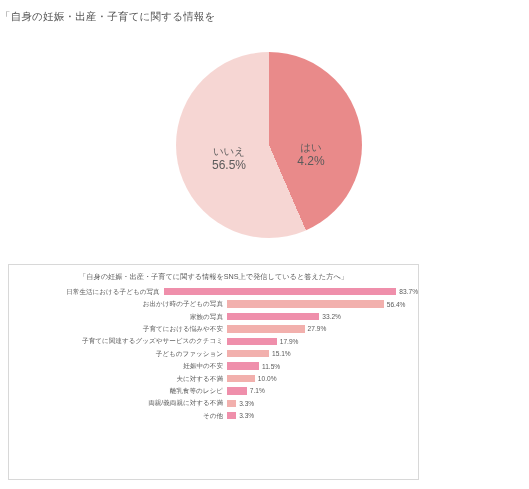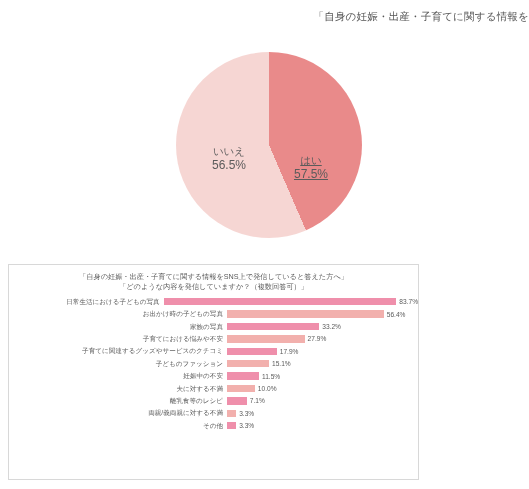--- a/index.html
+++ b/index.html
@@ -16,28 +16,27 @@
     position: relative;
   }
 
   
   .pie-section {
     width: 529px;
     height: 258px;
     position: relative;
   }
   .pie-title {
-    text-align: right;
+    text-align: left;
     font-size: 10.5px;
     line-height: 17px;
     color: #555555;
     padding-top: 8px;
     font-weight: normal;
     letter-spacing: 0.2px;
-    margin-left: 46px;
   }
   .pie-title div { white-space: nowrap; }
 
   .pie-wrap {
     position: absolute;
     left: 176px;
     top: 52px;
     width: 186px;
     height: 186px;
   }
@@ -53,21 +52,21 @@
   .slice-label {
     position: absolute;
     text-align: center;
     font-size: 10.5px;
     line-height: 14px;
     color: #5b5b5b;
     white-space: nowrap;
     margin-top: 24px;
   }
   .slice-label .pct { font-size: 12px; }
-  .label-hai  { left: 104px; top: 77px; width: 62px; text-decoration: underline; }
+  .label-hai  { left: 104px; top: 64px; width: 62px; }
   .label-iie  { left: 22px;  top: 68px; width: 62px; }
 
   
   .bar-section {
     position: absolute;
     left: 8px;
     top: 264px;
     width: 411px;
     height: 216px;
     border: 1px solid #d8d8d8;
@@ -129,36 +128,35 @@
 
   <div class="pie-title">
     <div>「自身の妊娠・出産・子育てに関する情報を</div>
   </div>
 
   <div class="pie-wrap">
     <div class="pie" id="pie-disc" style="background: conic-gradient(rgb(233, 138, 138) 0deg, rgb(233, 138, 138) 156.6deg, rgb(246, 214, 211) 156.6deg, rgb(246, 214, 211) 360deg);">
 
       <div class="slice-label label-hai">
         <div>はい</div>
-        <div class="pct">57.5%</div>
+        <div class="pct">4.2%</div>
       </div>
 
       <div class="slice-label label-iie">
         <div>いいえ</div>
         <div class="pct">56.5%</div>
       </div>
 
     </div>
   </div>
 </div>
 
 <div class="bar-section">
   <div class="bar-title">
     <div>「自身の妊娠・出産・子育てに関する情報をSNS上で発信していると答えた方へ」</div>
-    <div>「どのような内容を発信していますか？（複数回答可）」</div>
   </div>
   <div class="bars" id="bars-container">
       <div class="bar-row">
         <div class="bar-cat">日常生活における子どもの写真</div>
         <div class="bar-track">
           <div class="bar-fill" style="width: 232.686px; background: rgb(239, 143, 171);"></div>
           <div class="bar-val">83.7%</div>
         </div>
       </div>
       <div class="bar-row alt">

